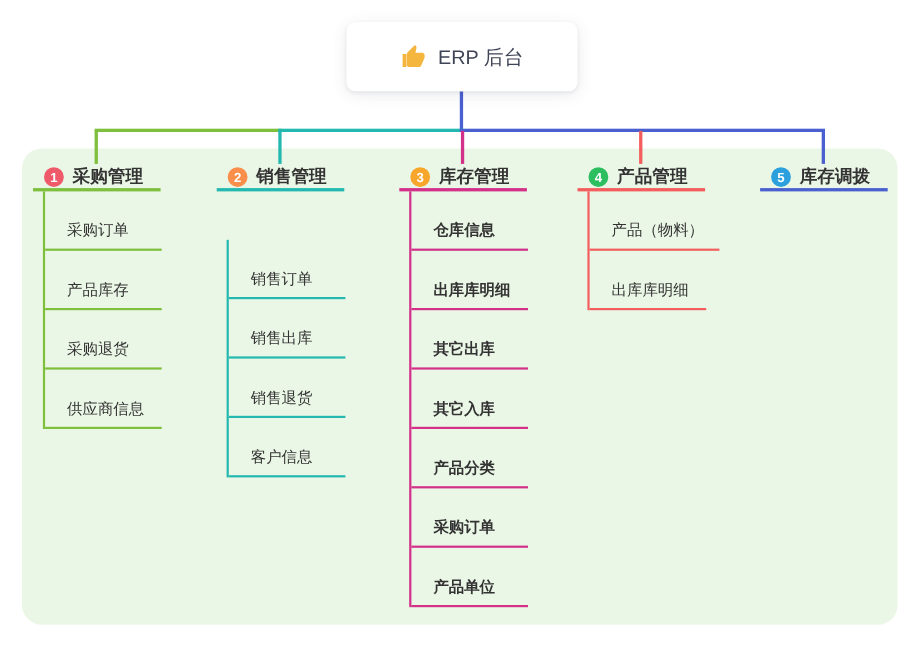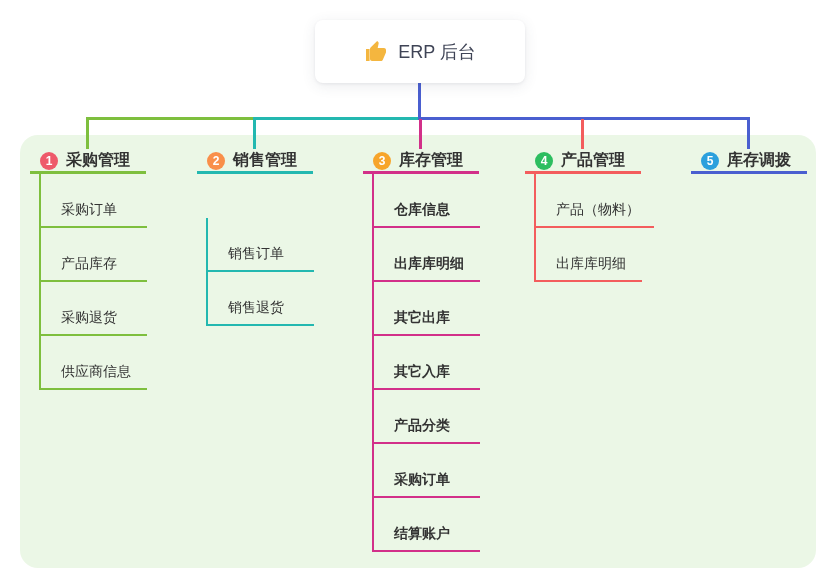--- a/index.html
+++ b/index.html
@@ -72,36 +72,38 @@
         <div class="child" style="border-bottom-color: rgb(126, 191, 62);">供应商信息</div>
       </div>
     </div>
     <div class="branch-col" style="left: 197px;">
       <div class="branch-title" style="border-bottom-color: rgb(35, 184, 176);">
         <span class="badge" style="background: rgb(249, 143, 74);">2</span>
         <span>销售管理</span>
       </div>
       <div class="children" style="border-left-color: rgb(35, 184, 176);">
         <div class="child" style="border-bottom-color: rgb(35, 184, 176); margin-top: 44px;">销售订单</div>
+        <div class="child" style="border-bottom-color: rgb(35, 184, 176);">销售出库</div>
         <div class="child" style="border-bottom-color: rgb(35, 184, 176); text-align: center;">销售退货</div>
+        <div class="child" style="border-bottom-color: rgb(35, 184, 176);">客户信息</div>
       </div>
     </div>
     <div class="branch-col" style="left: 363px;">
       <div class="branch-title" style="border-bottom-color: rgb(210, 48, 137);">
         <span class="badge" style="background: rgb(247, 165, 43);">3</span>
         <span>库存管理</span>
       </div>
       <div class="children" style="border-left-color: rgb(210, 48, 137); font-weight: bold;">
         <div class="child" style="border-bottom-color: rgb(210, 48, 137);">仓库信息</div>
         <div class="child" style="border-bottom-color: rgb(210, 48, 137);">出库库明细</div>
         <div class="child" style="border-bottom-color: rgb(210, 48, 137);">其它出库</div>
         <div class="child" style="border-bottom-color: rgb(210, 48, 137);">其它入库</div>
         <div class="child" style="border-bottom-color: rgb(210, 48, 137);">产品分类</div>
         <div class="child" style="border-bottom-color: rgb(210, 48, 137);">采购订单</div>
-        <div class="child" style="border-bottom-color: rgb(210, 48, 137);">结算账户</div>
+        <div class="child" style="border-bottom-color: rgb(210, 48, 137);">产品单位</div>
       </div>
     </div>
     <div class="branch-col" style="left: 525px;">
       <div class="branch-title" style="border-bottom-color: rgb(243, 93, 93);">
         <span class="badge" style="background: rgb(45, 190, 96);">4</span>
         <span>产品管理</span>
       </div>
       <div class="children" style="border-left-color: rgb(243, 93, 93);">
         <div class="child" style="border-bottom-color: rgb(243, 93, 93);">产品（物料）</div>
         <div class="child" style="border-bottom-color: rgb(243, 93, 93);">出库库明细</div>

